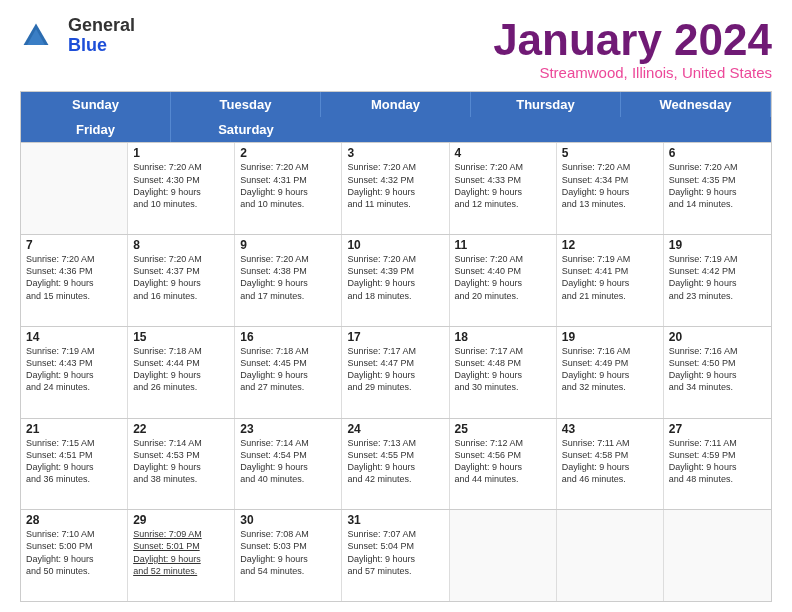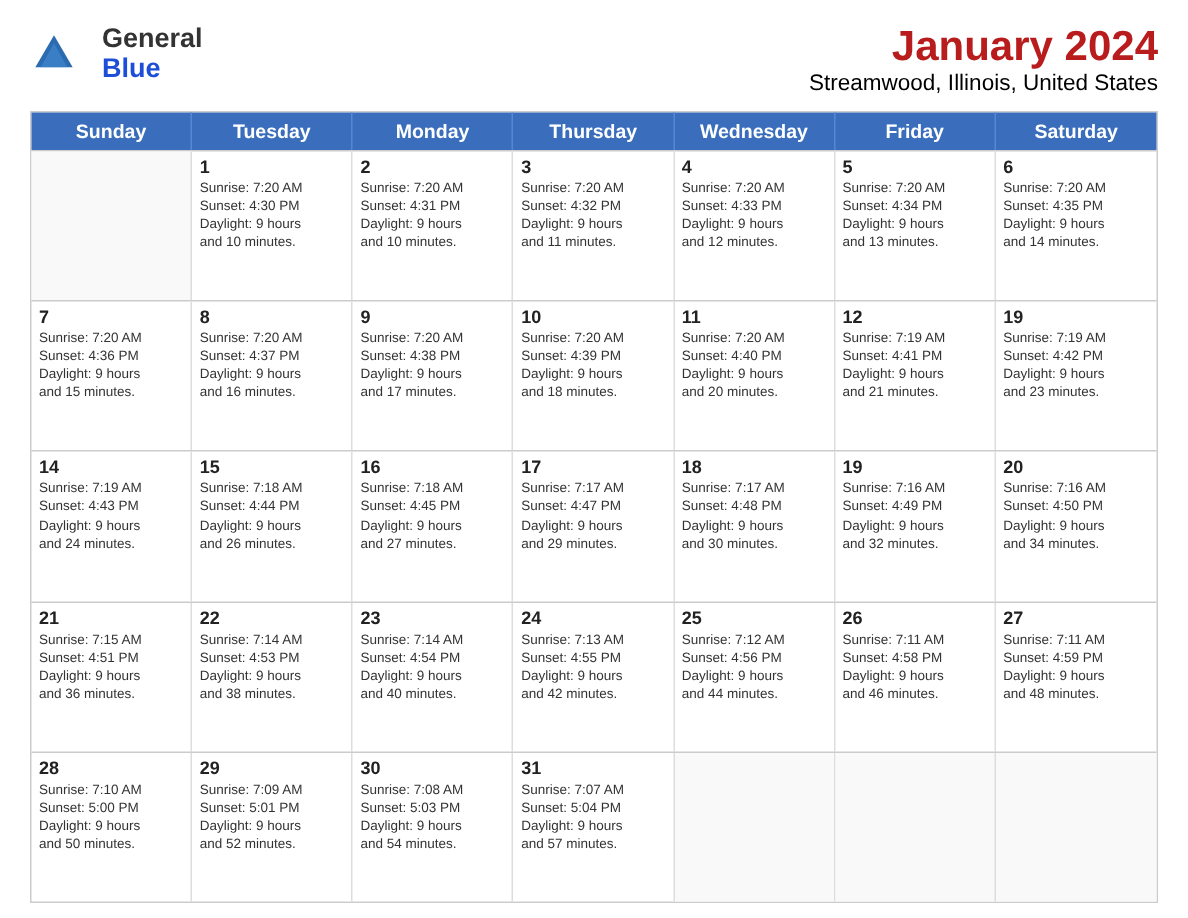--- a/index.html
+++ b/index.html
@@ -44,38 +44,38 @@
       color: #1d4ed8;
     }
     .logo-icon {
       width: 32px;
       height: 32px;
     }
     .title-block {
       text-align: right;
     }
     .title-month {
-      font-size: 28px;
-      font-weight: bold;
-      color: #b91c1c;
+      font-size: 44px;
+      font-weight: bold;
+      color: #701a75;
       line-height: 1.1;
     }
     .title-location {
       font-size: 15px;
-      color: #000000;
+      color: #ec4899;
     }
     .calendar {
       flex: 1;
       display: flex;
       flex-direction: column;
       border: 1px solid #ccc;
     }
     .cal-header {
       display: grid;
-      grid-template-columns: repeat(7, 1fr);
+      grid-template-columns: repeat(5, 1fr);
       background: #3a6ebd;
     }
     .cal-header-cell {
       color: #fff;
       font-weight: bold;
       font-size: 13px;
       text-align: center;
       padding: 5px 4px;
       border-right: 1px solid #5588d0;
     }
@@ -323,21 +323,21 @@
 and 42 minutes.</div>
           </div>
           <div class="cal-cell">
             <span class="cell-day">25</span>
             <div class="cell-info" style="white-space: pre-line;">Sunrise: 7:12 AM
 Sunset: 4:56 PM
 Daylight: 9 hours
 and 44 minutes.</div>
           </div>
           <div class="cal-cell">
-            <span class="cell-day">26</span>
+            <span class="cell-day">43</span>
             <div class="cell-info" style="white-space: pre-line;">Sunrise: 7:11 AM
 Sunset: 4:58 PM
 Daylight: 9 hours
 and 46 minutes.</div>
           </div>
           <div class="cal-cell">
             <span class="cell-day">27</span>
             <div class="cell-info" style="white-space: pre-line;">Sunrise: 7:11 AM
 Sunset: 4:59 PM
 Daylight: 9 hours
@@ -347,21 +347,21 @@
         <div class="cal-row">
           <div class="cal-cell">
             <span class="cell-day">28</span>
             <div class="cell-info" style="white-space: pre-line;">Sunrise: 7:10 AM
 Sunset: 5:00 PM
 Daylight: 9 hours
 and 50 minutes.</div>
           </div>
           <div class="cal-cell">
             <span class="cell-day">29</span>
-            <div class="cell-info" style="white-space: pre-line;">Sunrise: 7:09 AM
+            <div class="cell-info" style="white-space: pre-line; text-decoration: underline;">Sunrise: 7:09 AM
 Sunset: 5:01 PM
 Daylight: 9 hours
 and 52 minutes.</div>
           </div>
           <div class="cal-cell">
             <span class="cell-day">30</span>
             <div class="cell-info" style="white-space: pre-line;">Sunrise: 7:08 AM
 Sunset: 5:03 PM
 Daylight: 9 hours
 and 54 minutes.</div>

